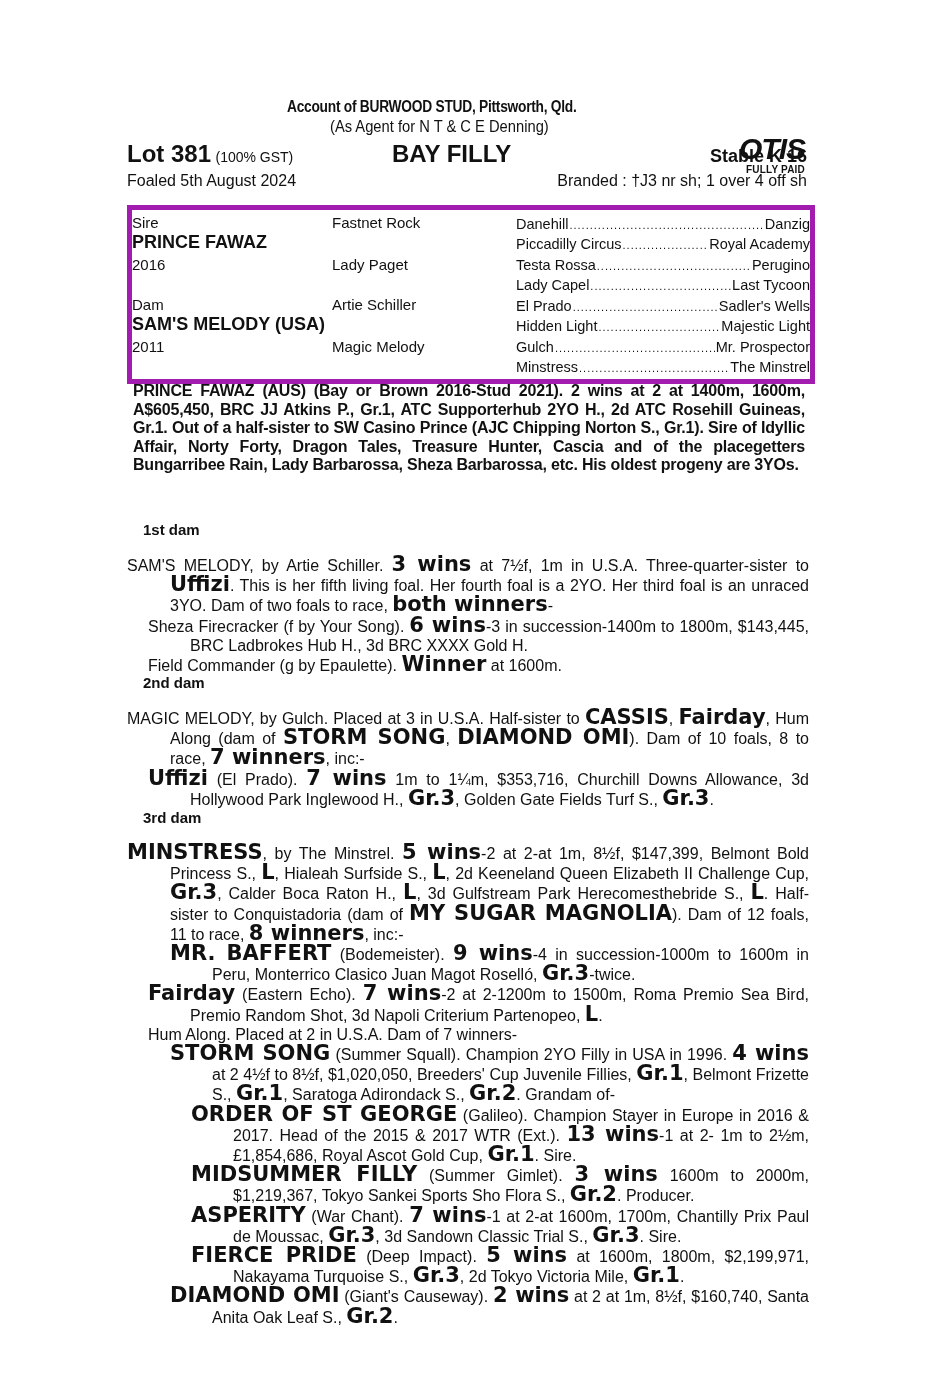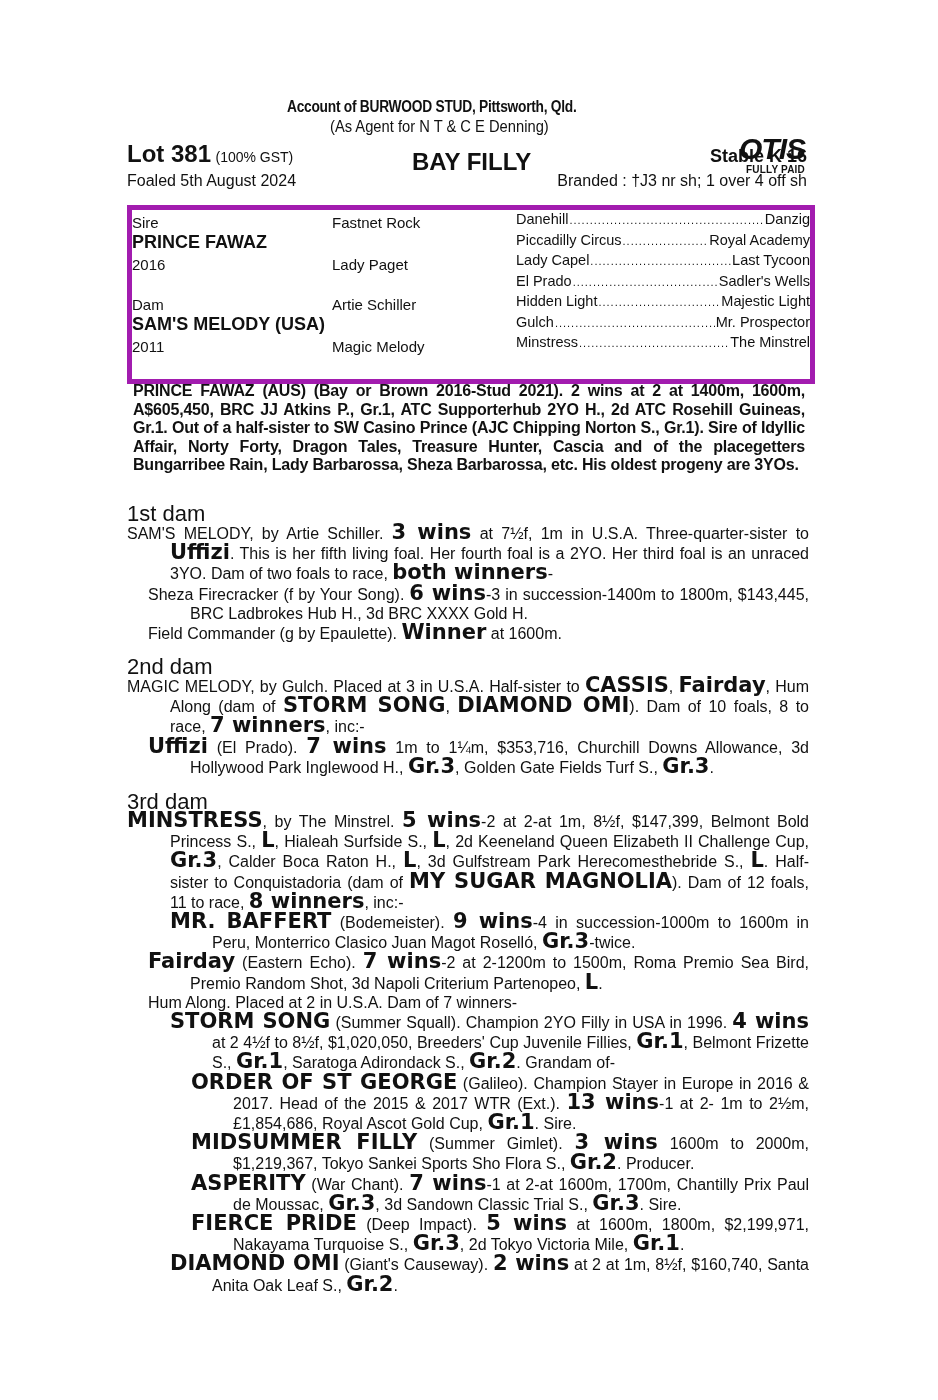--- a/index.html
+++ b/index.html
@@ -6,34 +6,34 @@
   body { width:938px; height:1400px; position:relative; color:#111; font-family:"Liberation Sans", sans-serif; }
   .page { position:absolute; left:127px; top:70px; width:682px; }
   .hdr-account { position:absolute; left:160px; top:28px; font-size:16px; font-weight:bold; letter-spacing:-0.3px; transform:scaleX(0.86); transform-origin:left; }
   .hdr-agent { position:absolute; left:203px; top:48px; font-size:16px; transform:scaleX(0.92); transform-origin:left; }
   .logo { position:absolute; left:594px; top:16px; width:84px; height:44px;margin-top:48px; }
   .logo .otis { font-size:30px; font-weight:bold; font-style:italic; letter-spacing:-1px; line-height:30px; text-align:right; }
   .logo .paid { font-size:10px; font-weight:bold; text-align:right; letter-spacing:0.2px; }
   .lot-row { position:absolute; left:0; top:70px; width:680px; height:28px; }
   .lot { font-size:24px; font-weight:bold; }
   .gst { font-size:14px; font-weight:normal; }
-  .bay { position:absolute; left:265px; top:8px; font-size:24px; font-weight:bold;margin-left:20px; }
+  .bay { position:absolute; left:265px; top:0; font-size:24px; font-weight:bold; }
   .stable { position:absolute; right:0; top:6px; font-size:18px; font-weight:bold; }
   .foal-row { position:absolute; left:0; top:102px; width:680px; font-size:16px; }
   .branded { position:absolute; right:0; top:0; }
   .ped { position:absolute; left:0; top:135px; width:678px; height:169px; border:5px solid #a21caf; font-size:15px; }
   .ped .c { position:absolute; white-space:nowrap; }
   .ped .big { font-size:18px; font-weight:bold; }
   .anc { position:absolute; left:384px; width:294px; font-size:14.5px; }
-  .anc .row { display:flex; height:20.5px; align-items:flex-start; overflow:hidden; white-space:nowrap; }
+  .anc .row { display:flex; height:20.5px; align-items:flex-end; overflow:hidden; white-space:nowrap; }
   .anc .dots { flex:1; overflow:hidden; margin:0 1px; letter-spacing:1px; }
   .anc .dots::after { content:"..............................................................................."; font-size:11px; }
   .sire-blurb { position:absolute; left:6px; top:312px; width:672px; font-size:16px; font-weight:bold; line-height:18.5px; text-align:justify; letter-spacing:-0.2px; }
   .sec { position:absolute; left:0; width:682px; font-size:16px; line-height:19.2px; }
-  .sec h3 { margin:0; font-size:22px; font-weight:normal; line-height:19px; }
+  .sec h3 { margin:16px; font-size:15px; font-weight:bold; line-height:19px; }
   .para { text-align:justify; }
   .l0 { padding-left:43px; text-indent:-43px; }
   .l1 { padding-left:63px; text-indent:-42px; }
   .l2 { padding-left:85px; text-indent:-42px; }
   .l3 { padding-left:106px; text-indent:-42px; }
   .bk { font-weight:bold; font-family:"DejaVu Sans", sans-serif; font-size:21px; }
 </style>
 </head>
 <body>
 
@@ -75,20 +75,25 @@
     <div class="anc" style="top:1px">
       <div class="row">
           <span>Danehill</span>
           <span class="dots"></span>
           <span>Danzig</span>
         </div>
       <div class="row">
           <span>Piccadilly Circus</span>
           <span class="dots"></span>
           <span>Royal Academy</span>
+        </div>
+      <div class="row">
+          <span>Testa Rossa</span>
+          <span class="dots"></span>
+          <span>Perugino</span>
         </div>
       <div class="row">
           <span>Lady Capel</span>
           <span class="dots"></span>
           <span>Last Tycoon</span>
         </div>
       <div class="row">
           <span>El Prado</span>
           <span class="dots"></span>
           <span>Sadler's Wells</span>

